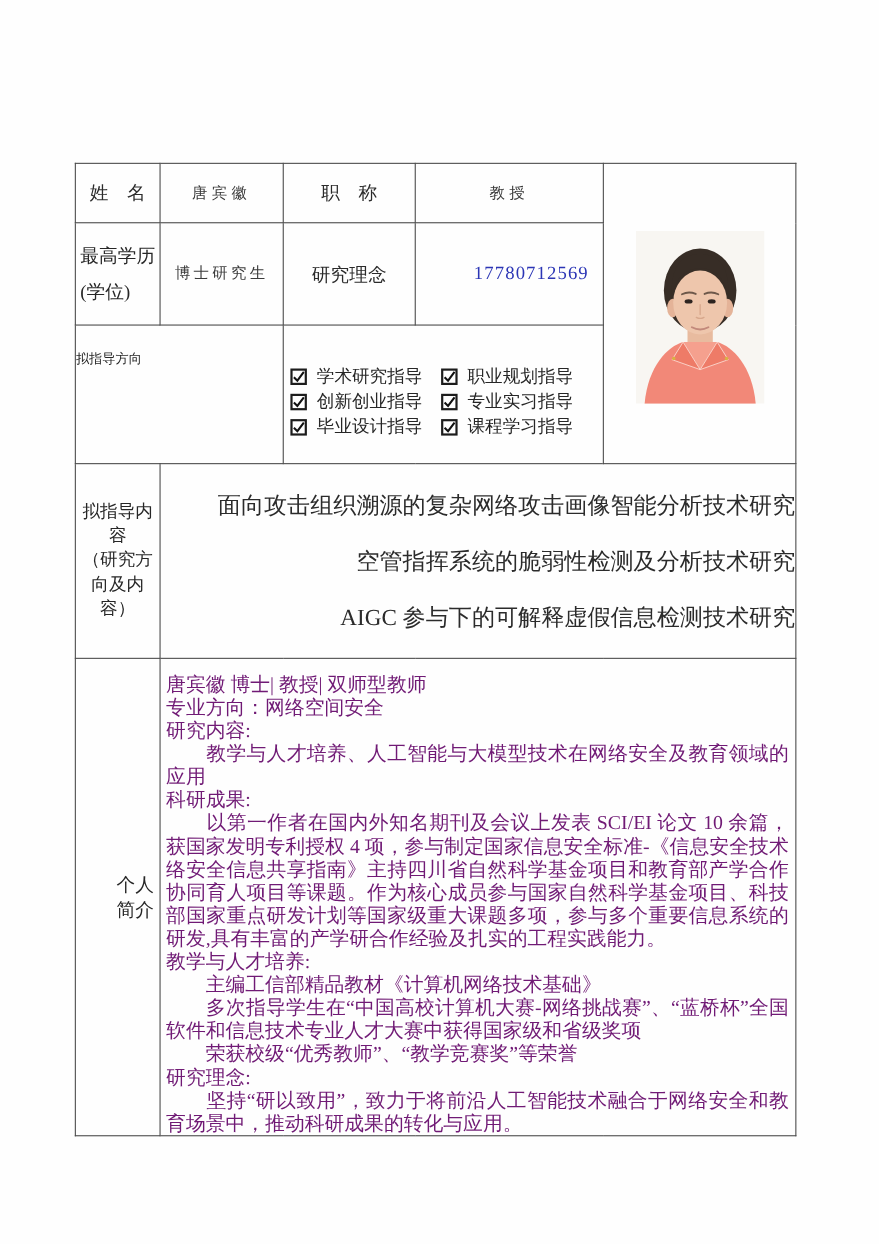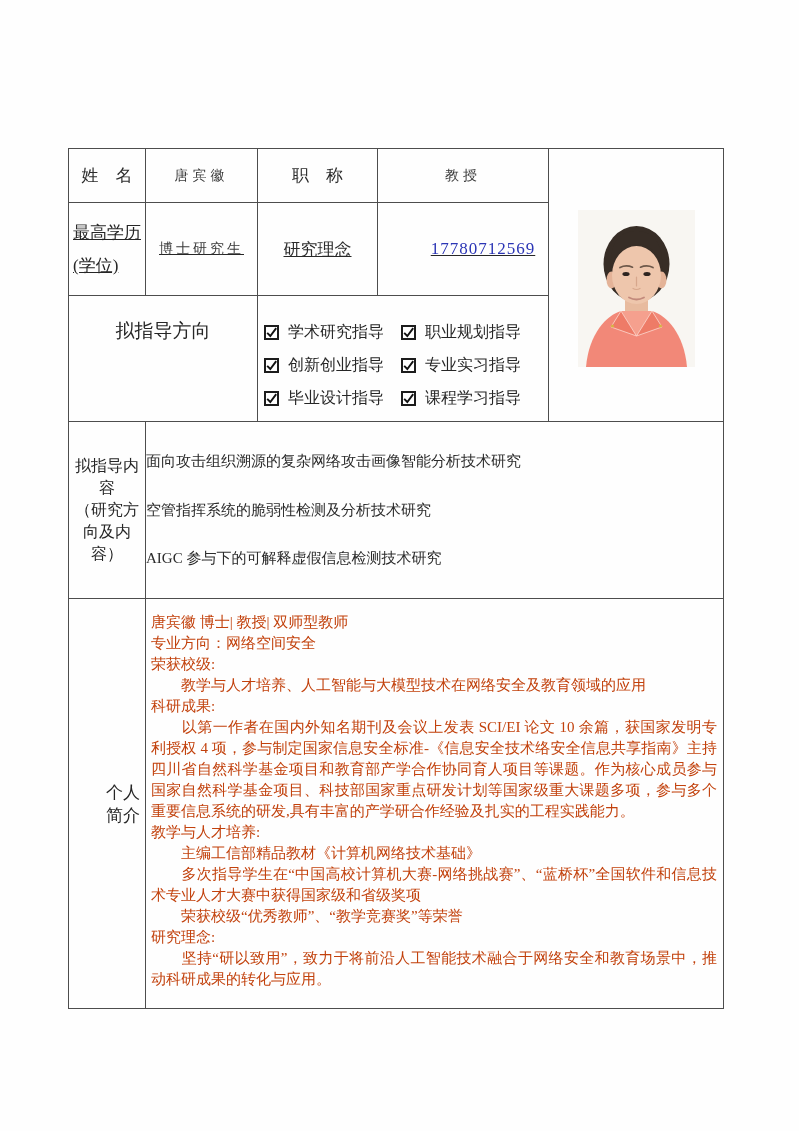--- a/index.html
+++ b/index.html
@@ -18,57 +18,57 @@
     text-align: center;
     font-family: "Liberation Sans", "DejaVu Sans", sans-serif;
     font-weight: bold; font-size: 24px; letter-spacing: 1px; color: #161616;
   }
   table.form {
     position: absolute; top: 148px; left: 68px; width: 655px;
     border-collapse: collapse; table-layout: fixed;
   }
   td { border: 1px solid #4d4d4d; vertical-align: middle; overflow: hidden; }
   .r1 { height: 54px; }
-  .r2 { height: 93px; text-decoration: underline; }
+  .r2 { height: 93px; }
   .r3 { height: 126px; }
   .r4 { height: 177px; }
   .r5 { height: 410px; }
 
   .lbl { text-align: center; font-size: 17px; color: #2b2b2b; }
   .val { text-align: center; font-size: 14px; letter-spacing: 4px; color: #3a3a3a; }
   .degree-lbl { text-align: left; padding-left: 4px; font-size: 17px; line-height: 33px; }
   .phone { font-size: 17px; letter-spacing: 1px; }
 
   .guide-dir-cell { vertical-align: top; }
-  .guide-dir-inner { padding-top: 22px; text-align: center; font-size: 19px; }
+  .guide-dir-inner { padding-top: 22px; font-size: 12px; }
 
   .cb-grid {
     display: grid; grid-template-columns: 137px auto;
-    padding: 14px 0 0 6px; row-gap: 12px;
+    padding: 14px 0 0 6px; row-gap: 2px;
   }
   .cb-item { display: flex; align-items: center; font-size: 16px; white-space: nowrap; }
   .cb {
     width: 15px; height: 15px; border: 2px solid #1c1c1c;
     display: inline-flex; align-items: center; justify-content: center;
     margin-right: 9px; flex: 0 0 auto;
   }
   .cb svg { width: 13px; height: 13px; display: block; }
 
   .photo-cell { text-align: center; }
   .photo-frame { width: 117px; height: 157px; margin: 6px auto 0 auto; display: block; }
 
   .content-lbl-cell { text-align: center; font-size: 16px; line-height: 22px; }
   .content-lbl-top { }
   .content-cell { vertical-align: middle; }
   .content-lines { display: flex; flex-direction: column; justify-content: space-evenly; height: 175px; }
-  .content-line { text-align: left; font-size: 15px; color: #2b2b2b; }
+  .content-line { text-align: right; font-size: 21px; color: #2b2b2b; }
 
   .bio-lbl-cell { text-align: center; font-size: 17px; padding-left: 32px; }
   .bio-cell { vertical-align: top; }
-  .bio-text { padding: 13px 6px 0 5px; font-size: 15px; line-height: 21px; text-align: justify; color: #c2410c; }
+  .bio-text { padding: 13px 6px 0 5px; font-size: 18px; line-height: 21px; text-align: justify; color: #701a75; }
   .bio-line { min-height: 21px; }
 </style>
 </head>
 <body>
 
 <div class="page">
 
 
   <table class="form">
     <colgroup>
@@ -221,21 +221,21 @@
     </tr>
 
     <tr class="r5">
       <td class="bio-lbl-cell">
         <span>个人简介</span>
       </td>
       <td colspan="4" class="bio-cell">
         <div class="bio-text">
               <div class="bio-line">唐宾徽 博士| 教授| 双师型教师</div>
               <div class="bio-line">专业方向：网络空间安全</div>
-              <div class="bio-line">荣获校级:</div>
+              <div class="bio-line">研究内容:</div>
               <div class="bio-line">　　教学与人才培养、人工智能与大模型技术在网络安全及教育领域的应用</div>
               <div class="bio-line">科研成果:</div>
               <div class="bio-line">　　以第一作者在国内外知名期刊及会议上发表 SCI/EI 论文 10 余篇，获国家发明专利授权 4 项，参与制定国家信息安全标准-《信息安全技术络安全信息共享指南》主持四川省自然科学基金项目和教育部产学合作协同育人项目等课题。作为核心成员参与国家自然科学基金项目、科技部国家重点研发计划等国家级重大课题多项，参与多个重要信息系统的研发,具有丰富的产学研合作经验及扎实的工程实践能力。</div>
               <div class="bio-line">教学与人才培养:</div>
               <div class="bio-line">　　主编工信部精品教材《计算机网络技术基础》</div>
               <div class="bio-line">　　多次指导学生在“中国高校计算机大赛-网络挑战赛”、“蓝桥杯”全国软件和信息技术专业人才大赛中获得国家级和省级奖项</div>
               <div class="bio-line">　　荣获校级“优秀教师”、“教学竞赛奖”等荣誉</div>
               <div class="bio-line">研究理念:</div>
               <div class="bio-line">　　坚持“研以致用”，致力于将前沿人工智能技术融合于网络安全和教育场景中，推动科研成果的转化与应用。</div>
             </div>

